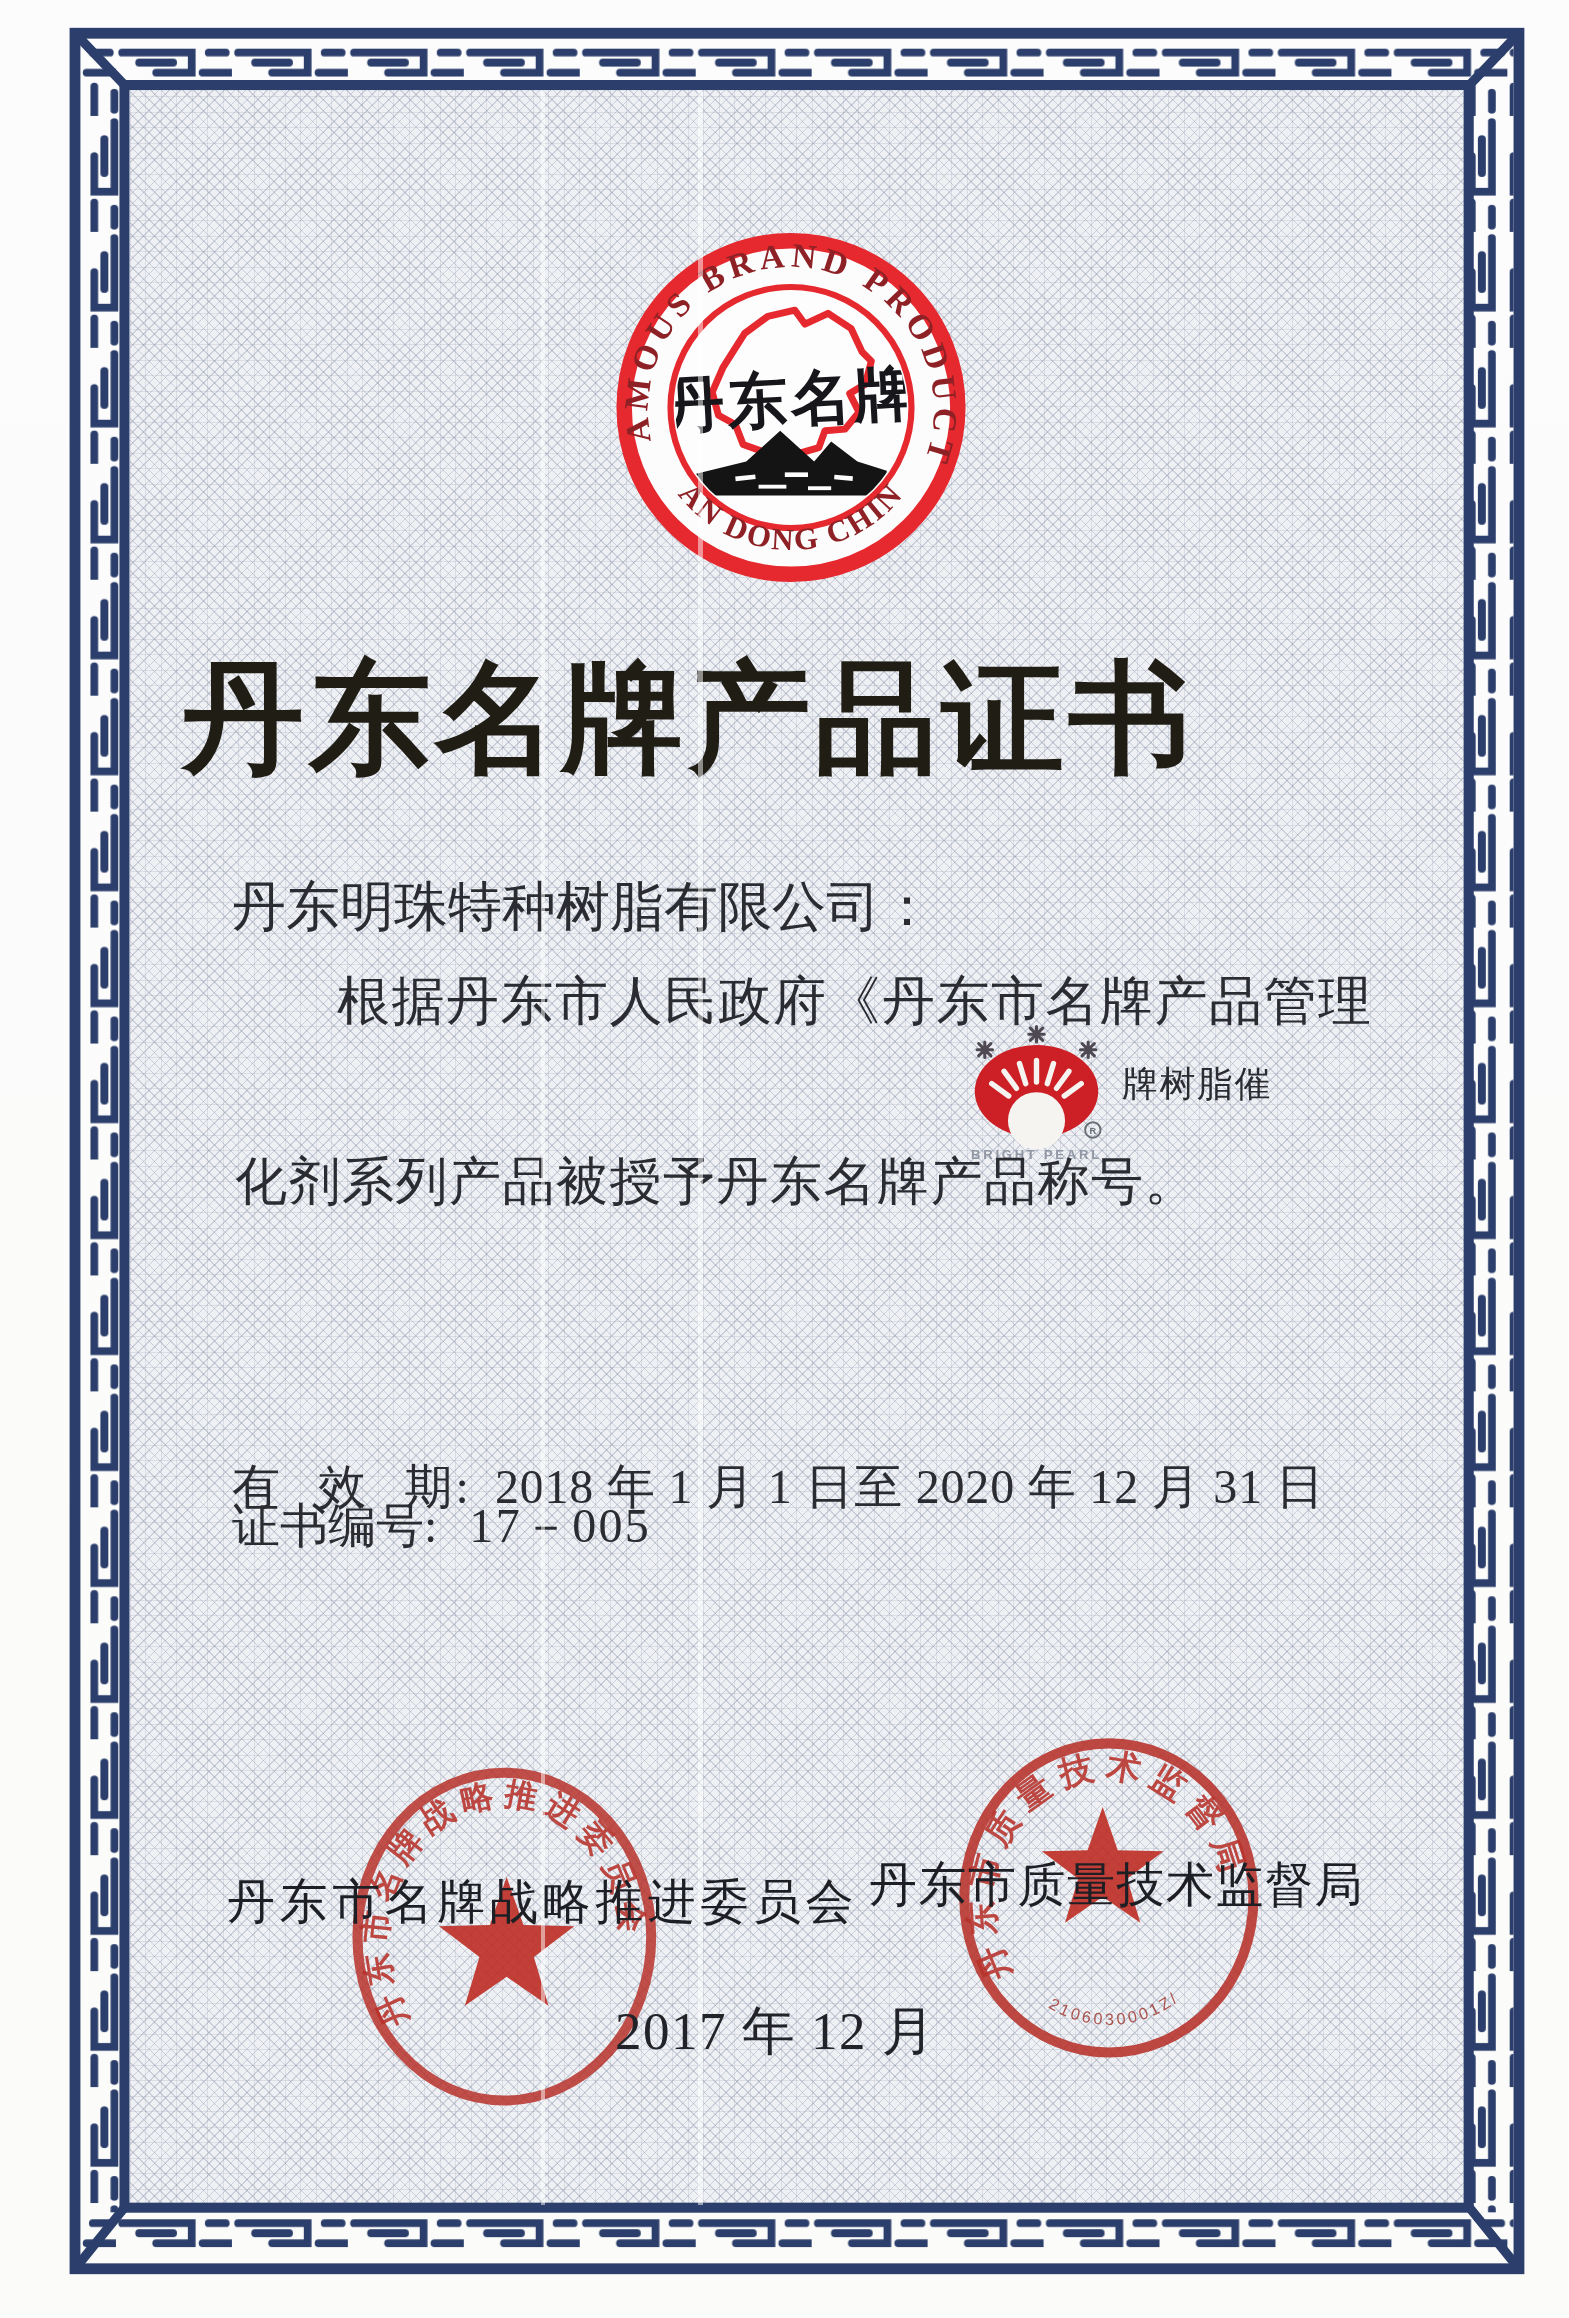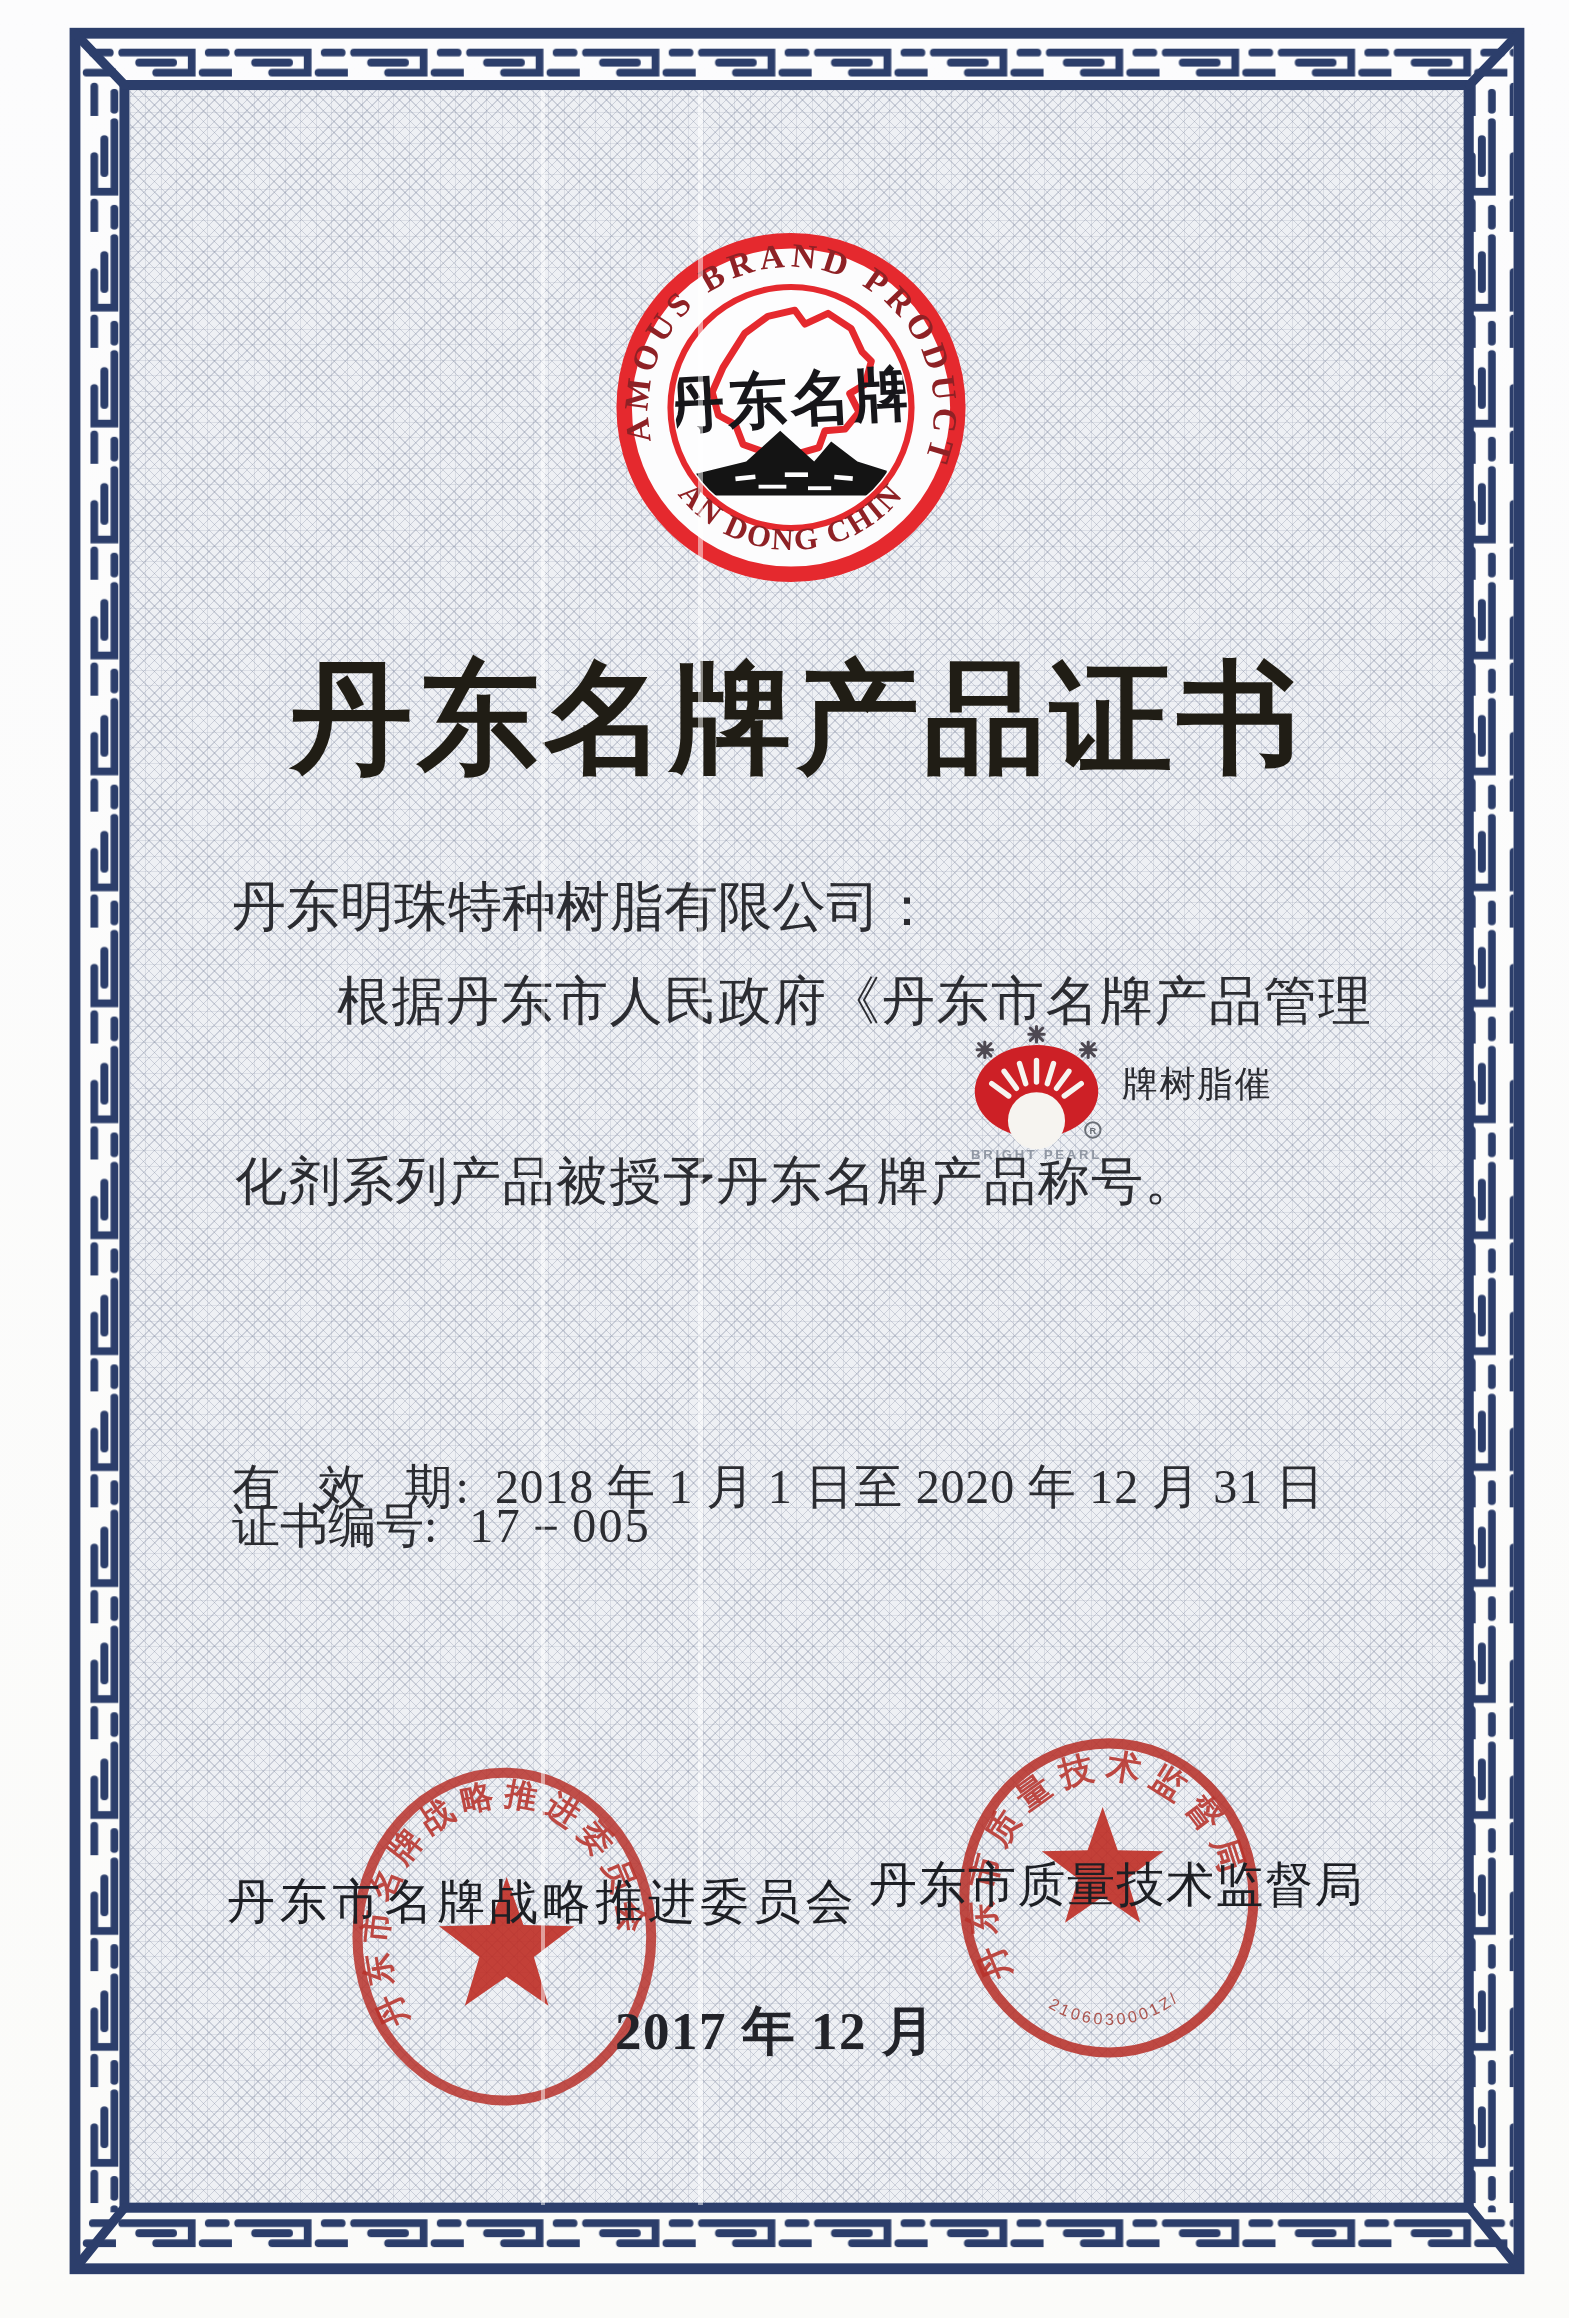--- a/index.html
+++ b/index.html
@@ -13,35 +13,35 @@
       repeating-linear-gradient(45deg, rgba(114,124,150,.28) 0 1.2px, rgba(0,0,0,0) 1.2px 7.7px),
       repeating-linear-gradient(-45deg, rgba(114,124,150,.28) 0 1.2px, rgba(0,0,0,0) 1.2px 7.7px),
       repeating-linear-gradient(0deg, rgba(114,124,150,.16) 0 0.9px, rgba(0,0,0,0) 0.9px 15.5px),
       repeating-linear-gradient(90deg, rgba(114,124,150,.16) 0 0.9px, rgba(0,0,0,0) 0.9px 15.5px);
     z-index:0;
   }
   .scanline{position:absolute;top:90px;height:2115px;width:3.9px;background:rgba(255,255,255,.5);z-index:4;}
   svg.layer{position:absolute;z-index:2;}
   #border-svg{left:0;top:0;z-index:1;}
   .txt{position:absolute;z-index:3;color:#2b2c31;white-space:nowrap;line-height:1.05;margin-top:16px;}
-  .title{left:130px;top:638px;width:1334px;text-align:center;font-size:122px;font-weight:700;
+  .title{left:130px;top:638px;width:1117px;text-align:center;font-size:122px;font-weight:700;
          letter-spacing:4.6px;color:#201d15;z-index:3;position:absolute;white-space:nowrap;}
   .recipient{left:232px;top:863px;font-size:54px;}
   .l1{left:337px;top:958px;font-size:53px;letter-spacing:1.5px;}
   .l2pre{left:246px;top:1050px;font-size:53px;letter-spacing:1.5px;}
   .l2post{left:1122px;top:1050px;font-size:36px;letter-spacing:1.5px;}
   .l3{left:235px;top:1139px;font-size:52px;letter-spacing:1.5px;}
   .validity{left:232px;top:1446px;font-size:48px;}
   .validity .lbl{word-spacing:20px;letter-spacing:3.1px;}
   .validity .val{margin-left:23px;letter-spacing:0.8px;}
   .certno{left:232px;top:1485px;font-size:48px;}
   .certno .val{margin-left:32px;letter-spacing:2.3px;}
   .issuer-left{left:227px;top:1861px;font-size:48px;letter-spacing:4.6px;color:#1d1f24;z-index:5;}
   .issuer-right{left:869px;top:1844px;font-size:48px;letter-spacing:1.5px;color:#1d1f24;z-index:5;}
-  .date{left:615px;top:1988px;font-size:53px;letter-spacing:1.5px;color:#222329;z-index:5;font-weight:bold;}
+  .date{left:615px;top:1988px;font-size:53px;letter-spacing:1.5px;color:#222329;z-index:5;}
   .seal-text{font-family:"Liberation Serif","DejaVu Serif",serif;}
 </style>
 </head>
 <body>
 
 <div class="page">
 
   <div class="guilloche"></div>
   <div class="scanline" style="left:541px"></div>
   <div class="scanline" style="left:698px;width:4.6px"></div>

